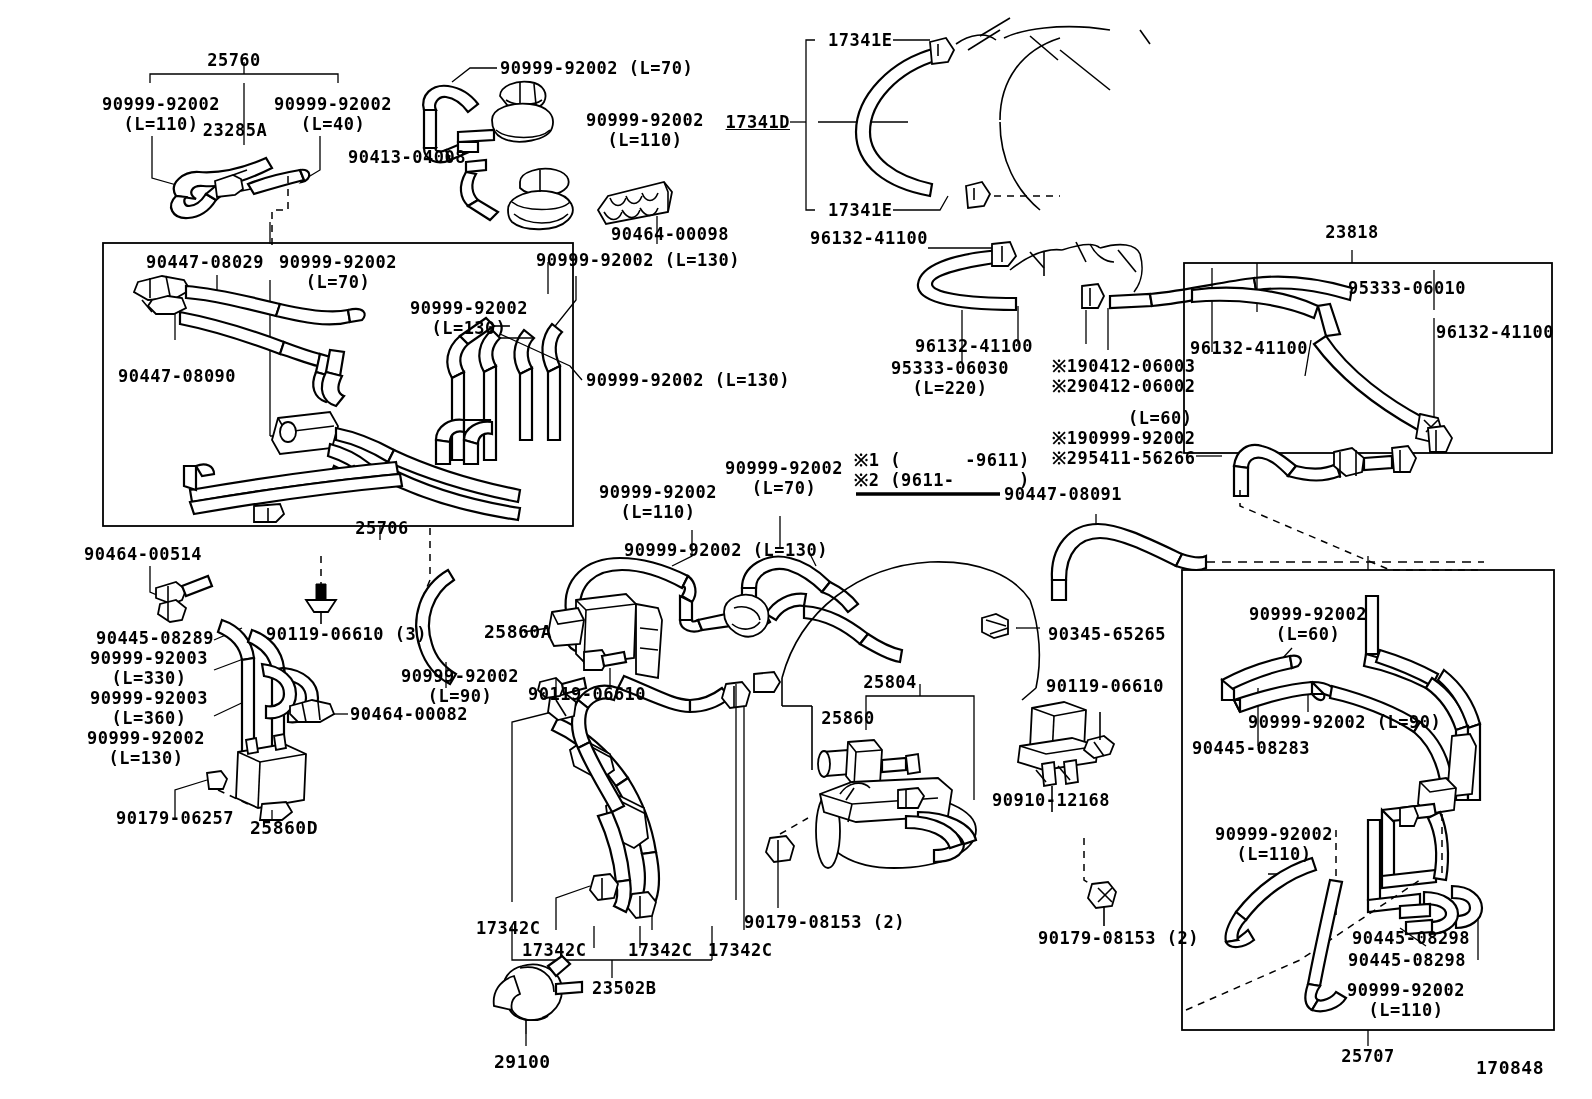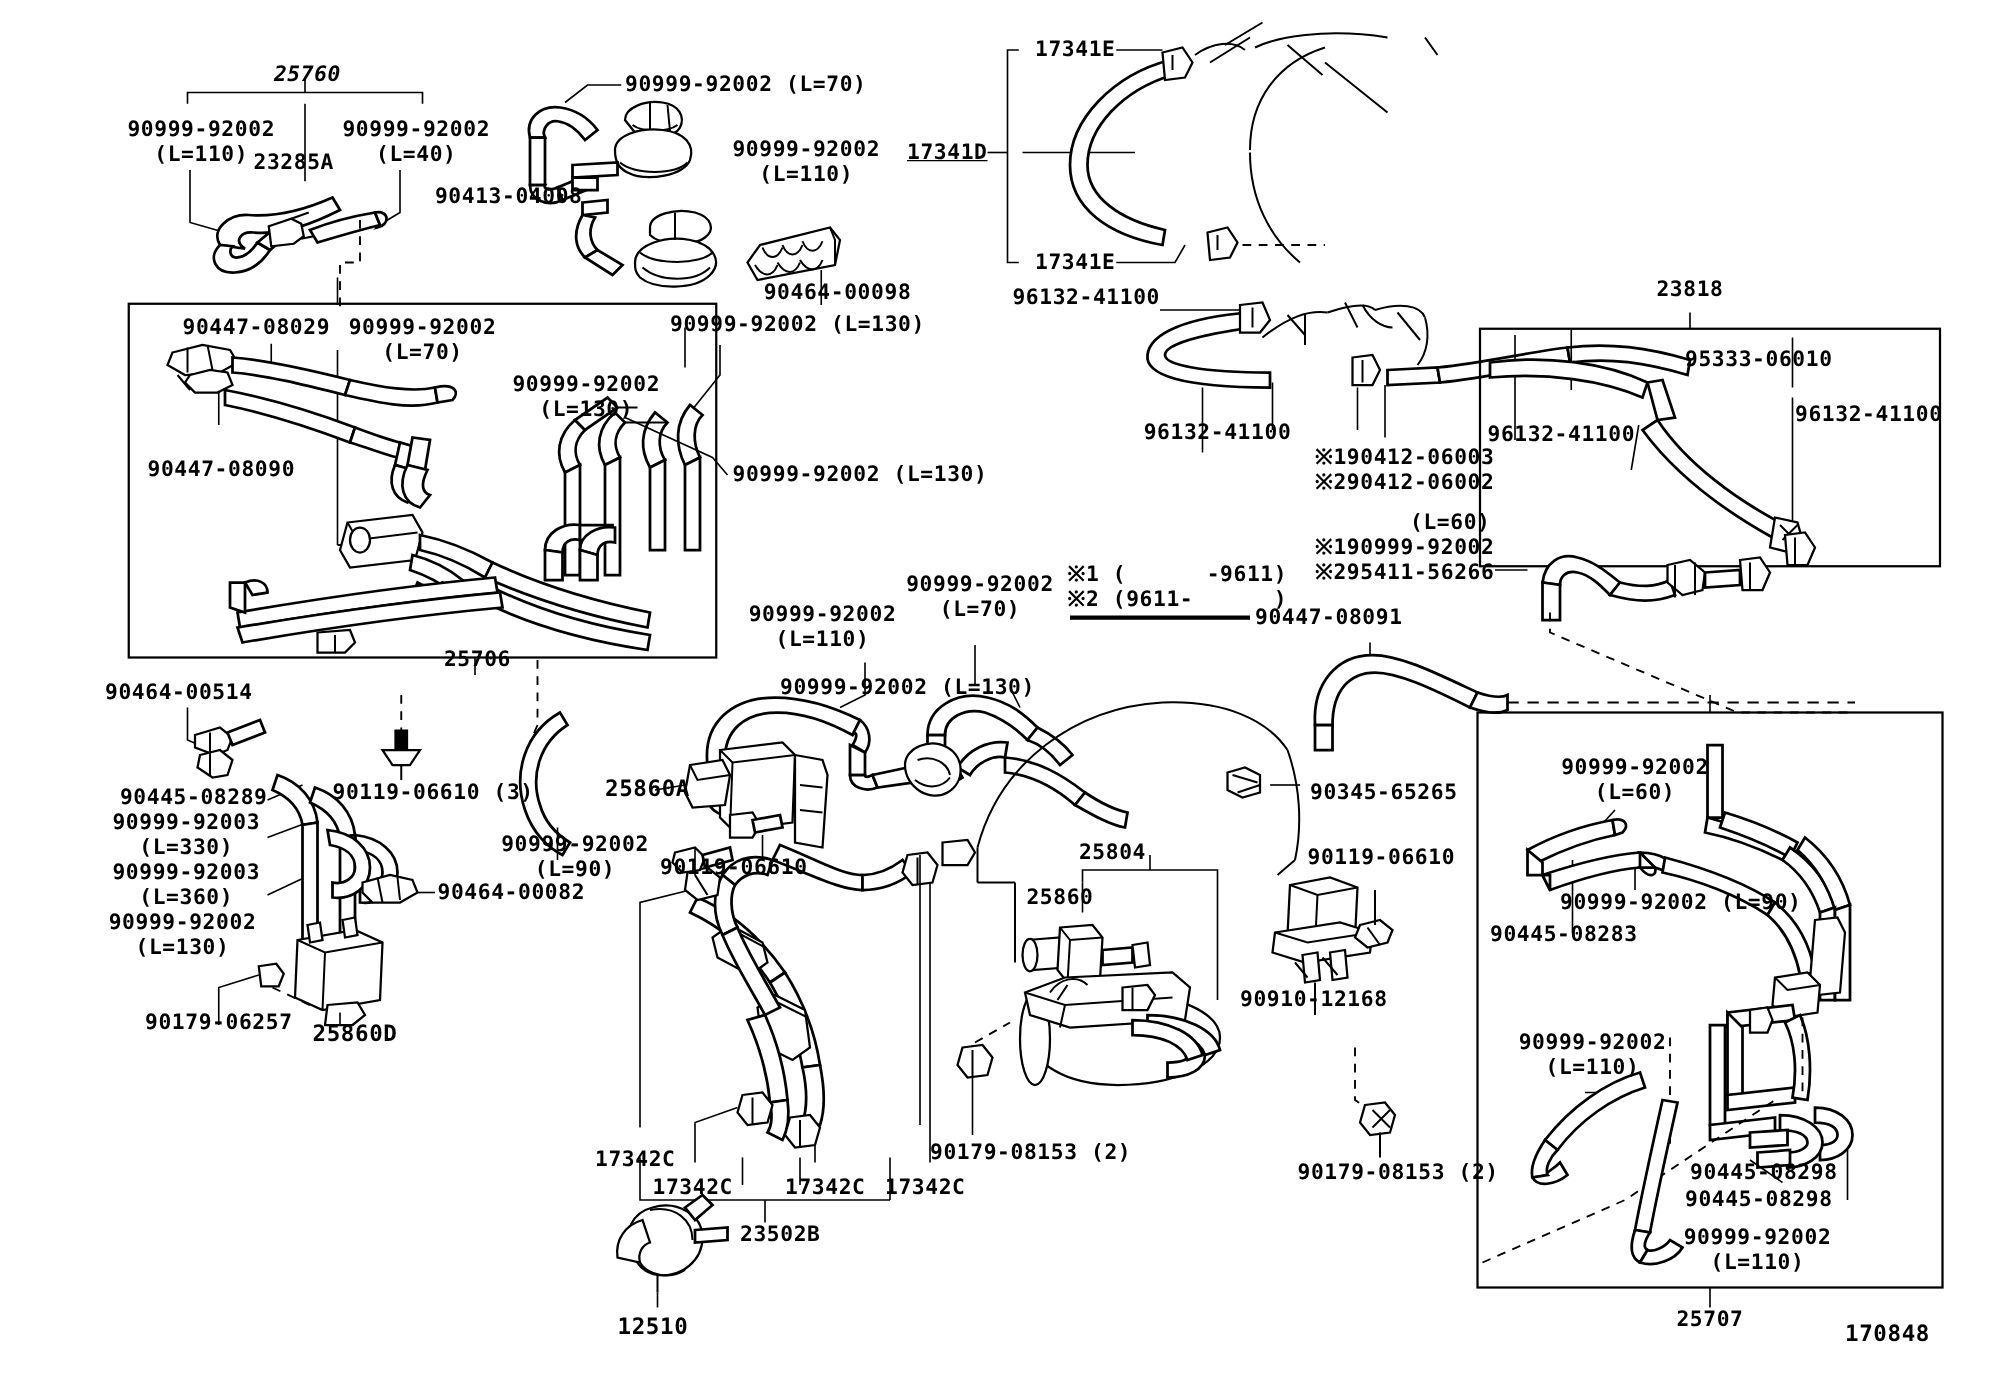--- a/index.html
+++ b/index.html
@@ -521,21 +521,21 @@
     <g>
       <path class="hose" d="M1452 886 C1470 886 1482 896 1482 908 C1482 920 1470 928 1456 928 L1456 916 C1466 916 1470 912 1470 908 C1470 902 1464 898 1452 898 Z"></path>
       <path class="hose" d="M1424 892 C1444 892 1458 902 1458 914 C1458 926 1444 934 1430 934 L1430 922 C1440 922 1446 918 1446 914 C1446 908 1438 904 1424 904 Z"></path>
       <path class="hose" d="M1400 906 L1430 904 L1430 916 L1400 918 Z"></path>
       <path class="hose" d="M1406 922 L1432 920 L1432 932 L1406 934 Z"></path>
     </g>
     <path class="thin" d="M1426 946 L1400 928"></path>
     <path class="thin" d="M1478 960 L1478 920"></path>
   </svg>
 
-  <div class="lbl c" style="left:176px;top:50px;width:140px;font-style:italic;">25760</div>
+  <div class="lbl c" style="left:164px;top:50px;width:140px;">25760</div>
   <div class="lbl c" style="left:76px;top:94px;width:170px;">90999-92002
 (L=110)</div>
   <div class="lbl c" style="left:170px;top:120px;width:130px;">23285A</div>
   <div class="lbl c" style="left:248px;top:94px;width:170px;">90999-92002
 (L=40)</div>
 
   <div class="lbl" style="left:500px;top:58px;">90999-92002 (L=70)</div>
   <div class="lbl r" style="left:326px;top:147px;width:140px;">90413-04008</div>
   <div class="lbl c" style="left:560px;top:110px;width:170px;">90999-92002
 (L=110)</div>
@@ -544,20 +544,22 @@
   <div class="lbl c" style="left:384px;top:298px;width:170px;">90999-92002
 (L=130)</div>
   <div class="lbl" style="left:586px;top:370px;">90999-92002 (L=130)</div>
 
   <div class="lbl" style="left:828px;top:30px;">17341E</div>
   <div class="lbl r" style="left:716px;top:112px;width:74px;text-decoration:underline;">17341D</div>
   <div class="lbl" style="left:828px;top:200px;">17341E</div>
 
   <div class="lbl r" style="left:756px;top:228px;width:172px;">96132-41100</div>
   <div class="lbl c" style="left:888px;top:336px;width:172px;">96132-41100</div>
+  <div class="lbl c" style="left:860px;top:358px;width:180px;">95333-06030
+(L=220)</div>
   <div class="lbl" style="left:1052px;top:356px;">※190412-06003</div>
   <div class="lbl" style="left:1052px;top:376px;">※290412-06002</div>
   <div class="lbl" style="left:1128px;top:408px;">(L=60)</div>
   <div class="lbl" style="left:1052px;top:428px;">※190999-92002</div>
   <div class="lbl" style="left:1052px;top:448px;">※295411-56266</div>
   <div class="lbl" style="left:1004px;top:484px;">90447-08091</div>
 
   <div class="lbl c" style="left:1282px;top:222px;width:140px;">23818</div>
   <div class="lbl" style="left:1190px;top:338px;">96132-41100</div>
   <div class="lbl" style="left:1348px;top:278px;">95333-06010</div>
@@ -604,21 +606,21 @@
   <div class="lbl" style="left:1046px;top:676px;">90119-06610</div>
   <div class="lbl" style="left:992px;top:790px;">90910-12168</div>
   <div class="lbl" style="left:744px;top:912px;">90179-08153 (2)</div>
   <div class="lbl" style="left:1038px;top:928px;">90179-08153 (2)</div>
 
   <div class="lbl" style="left:476px;top:918px;">17342C</div>
   <div class="lbl" style="left:522px;top:940px;">17342C</div>
   <div class="lbl" style="left:628px;top:940px;">17342C</div>
   <div class="lbl" style="left:708px;top:940px;">17342C</div>
   <div class="lbl" style="left:592px;top:978px;">23502B</div>
-  <div class="lbl big" style="left:494px;top:1052px;">12510</div>
+  <div class="lbl big" style="left:494px;top:1052px;">29100</div>
 
   <div class="lbl c" style="left:1308px;top:1046px;width:120px;">25707</div>
   <div class="lbl c" style="left:1218px;top:604px;width:180px;">90999-92002
 (L=60)</div>
   <div class="lbl" style="left:1248px;top:712px;">90999-92002 (L=90)</div>
   <div class="lbl" style="left:1192px;top:738px;">90445-08283</div>
   <div class="lbl c" style="left:1184px;top:824px;width:180px;">90999-92002
 (L=110)</div>
   <div class="lbl" style="left:1352px;top:928px;">90445-08298</div>
   <div class="lbl" style="left:1348px;top:950px;">90445-08298</div>

